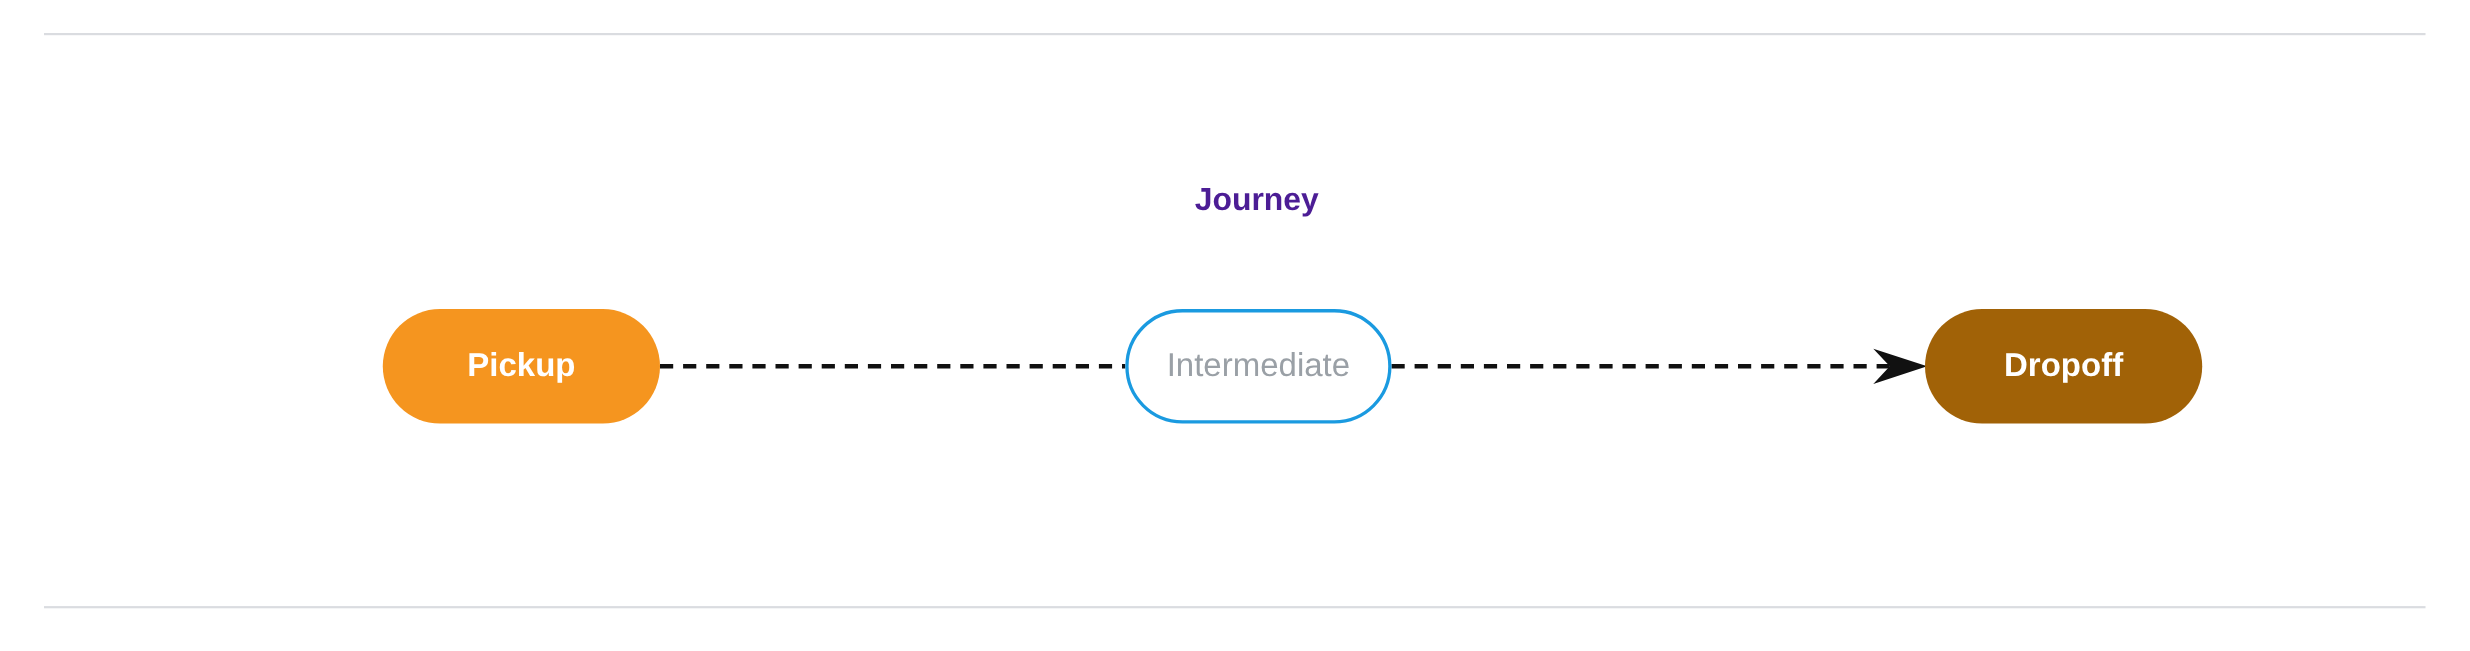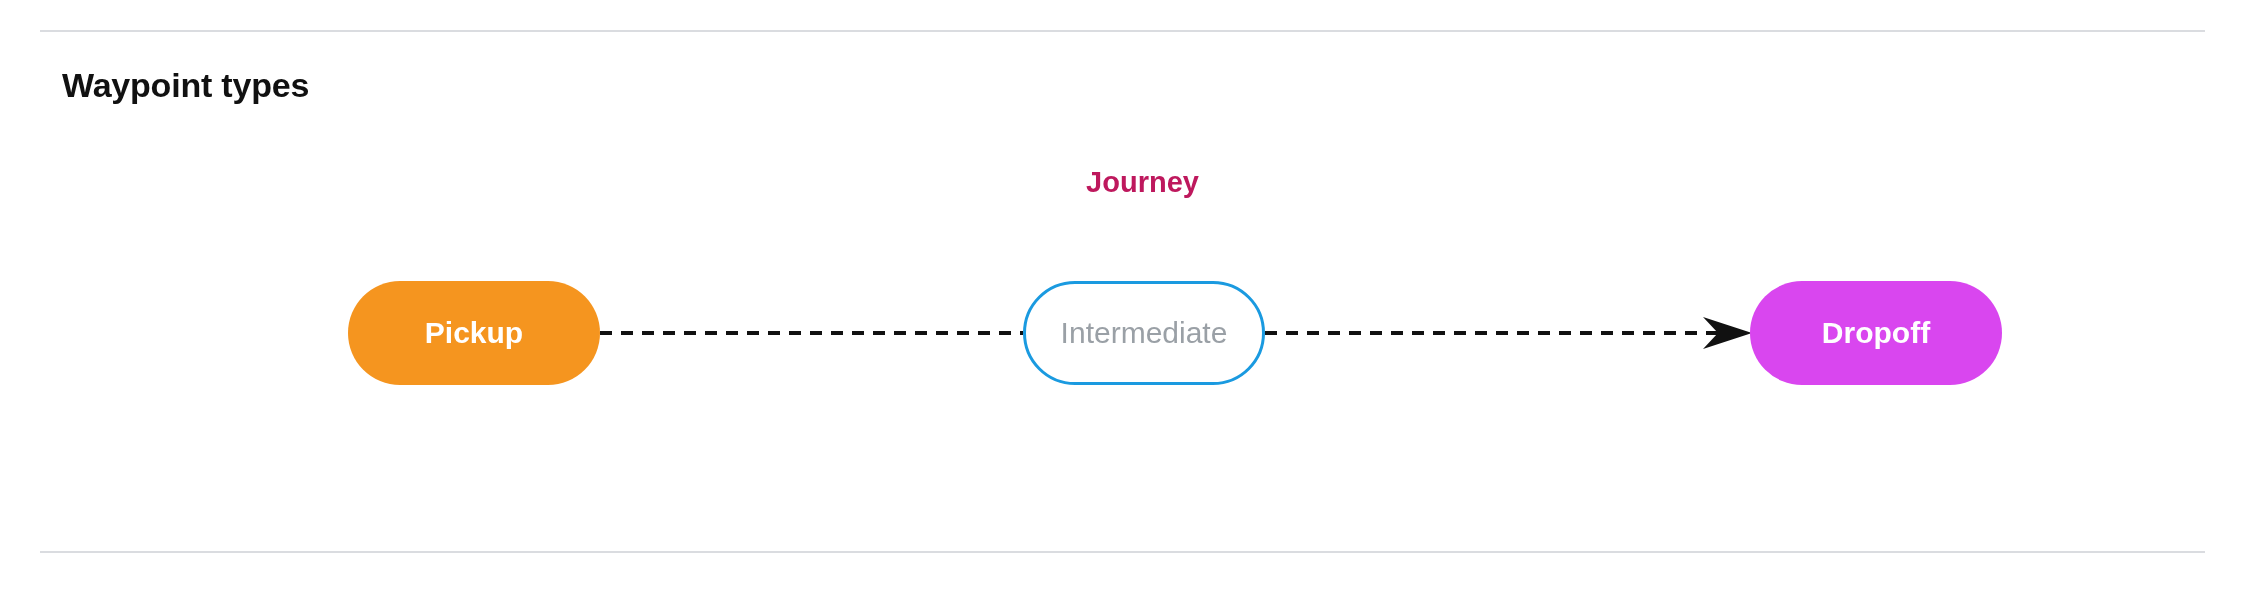--- a/index.html
+++ b/index.html
@@ -49,21 +49,21 @@
   }
 
   .journey-label {
     position: absolute;
     left: 1020px;
     top: 168px;
     width: 245px;
     text-align: center;
     font-size: 29px;
     font-weight: 700;
-    color: #be185d;
+    color: #4c1d95;
     line-height: 1;
     white-space: nowrap;
   }
 
   .edges {
     position: absolute;
     left: 0;
     top: 0;
     width: 2245px;
     height: 592px;
@@ -89,21 +89,21 @@
     top: 281px;
     width: 252px;
     height: 104px;
     background: #f5951f;
   }
   .node-dropoff {
     left: 1750px;
     top: 281px;
     width: 252px;
     height: 104px;
-    background: #d946ef;
+    background: #a16207;
   }
   .node-pickup .node-label,
   .node-dropoff .node-label {
     color: #ffffff;
     font-size: 30px;
     font-weight: 700;
   }
 
   .node-intermediate {
     left: 1023px;
@@ -119,21 +119,20 @@
     font-weight: 400;
   }
 </style>
 </head>
 <body>
 
 <div class="page">
 
   <div class="rule rule-top"></div>
 
-  <div class="section-title">Waypoint types</div>
 
   <div class="diagram">
 
     <div class="journey-label">Journey</div>
 
     <svg class="edges" width="2245" height="592" viewBox="0 0 2245 592">
       <line x1="600" y1="333" x2="1023" y2="333" stroke="#111111" stroke-width="4" stroke-dasharray="12 9"></line>
       <line x1="1265" y1="333" x2="1735" y2="333" stroke="#111111" stroke-width="4" stroke-dasharray="12 9"></line>
       <path d="M 1703 317 L 1752 333 L 1703 349 L 1718 333 Z" fill="#111111"></path>
     </svg>

